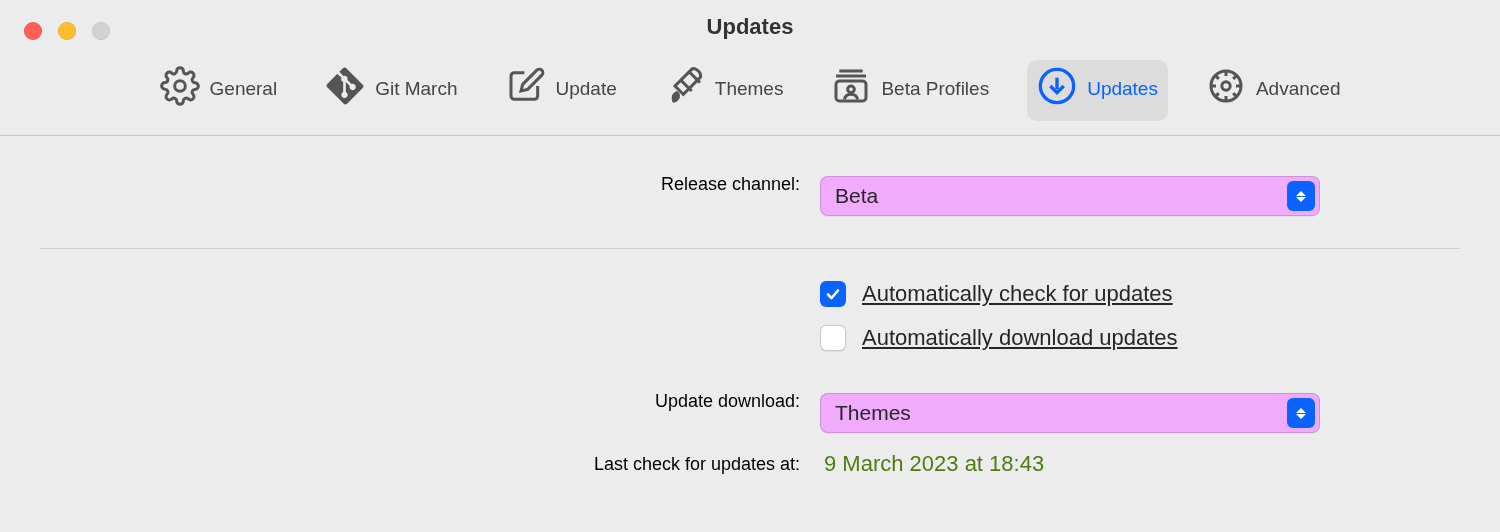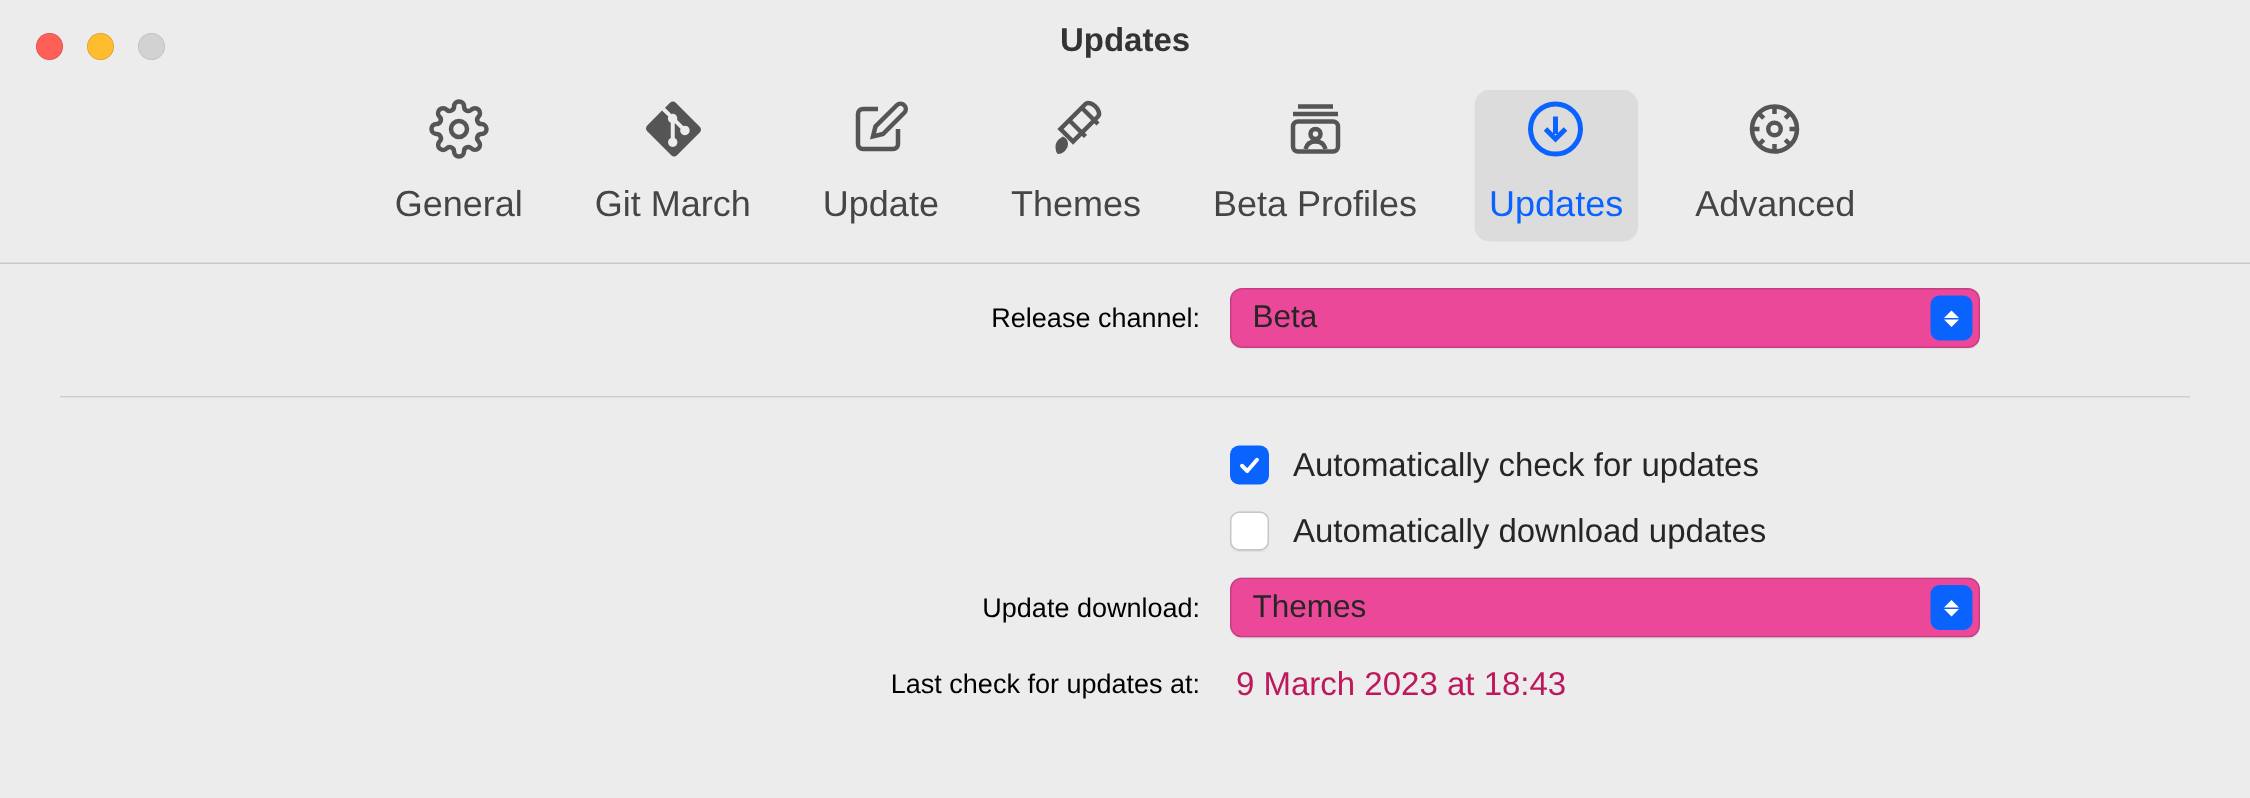--- a/index.html
+++ b/index.html
@@ -39,25 +39,25 @@
 
   .toolbar {
     display:flex;
     justify-content:center;
     align-items:flex-end;
     gap: 28px;
     padding: 6px 0 14px;
   }
   .toolbar-item {
     display:flex;
-    flex-direction:column;
+    flex-direction:row;
     align-items:center;
     gap:10px;
     color:#454545;
-    font-size:24px;
+    font-size:19px;
     padding: 6px 10px 10px;
     border-radius: 10px;
     cursor:pointer;
     min-width: 80px;
   }
   .toolbar-item.selected {
     background:#dcdcdc;
     color:#0a63ff;
   }
   .toolbar-item svg { width:40px; height:40px; }
@@ -82,30 +82,31 @@
     text-align:right;
     font-size:18px;
     color:#000000;
     margin-left:17px;
   }
   .value-col { display:flex; align-items:center; }
   .select {
     position:relative;
     width: 500px;
     height: 40px;
-    background:#ec4899;
+    background:#f0abfc;
     border:1px solid rgba(0,0,0,0.15);
     border-radius: 8px;
     display:flex;
     align-items:center;
     padding: 0 44px 0 14px;
     font-size:21px;
     color:#262626;
     box-shadow: 0 0.5px 1px rgba(0,0,0,0.05);
     cursor: default;
+    margin-top: 24px;
   }
   .select .stepper {
     position:absolute;
     right:4px; top:4px; bottom:4px;
     width:28px;
     background:#0a63ff;
     border-radius:6px;
     display:flex;
     flex-direction:column;
     align-items:center;
@@ -126,40 +127,41 @@
     background: rgba(0,0,0,0.12);
     margin: 14px 40px 14px 40px;
   }
 
   .checkbox-row {
     display:flex;
     align-items:center;
     gap:16px;
     font-size:22px;
     color:#262626;
+    text-decoration:underline;
   }
   .checkbox {
     width:26px; height:26px;
     border-radius:6px;
     display:flex;
     align-items:center;
     justify-content:center;
   }
   .checkbox.checked { background:#0a63ff; }
   .checkbox.unchecked {
     background:#fff;
     border:1px solid rgba(0,0,0,0.22);
     box-shadow: 0 0.5px 1px rgba(0,0,0,0.06);
   }
   .checkbox svg { width:16px; height:16px; }
 
   .spacer-col { }
   .readonly-val {
     font-size:22px;
-    color:#be185d;
+    color:#4d7c0f;
     padding-left: 4px;
   }
 </style>
 </head>
 <body>
 
 <div class="titlebar">
   <div class="traffic-lights">
     <div class="tl red"></div>
     <div class="tl yellow"></div>

